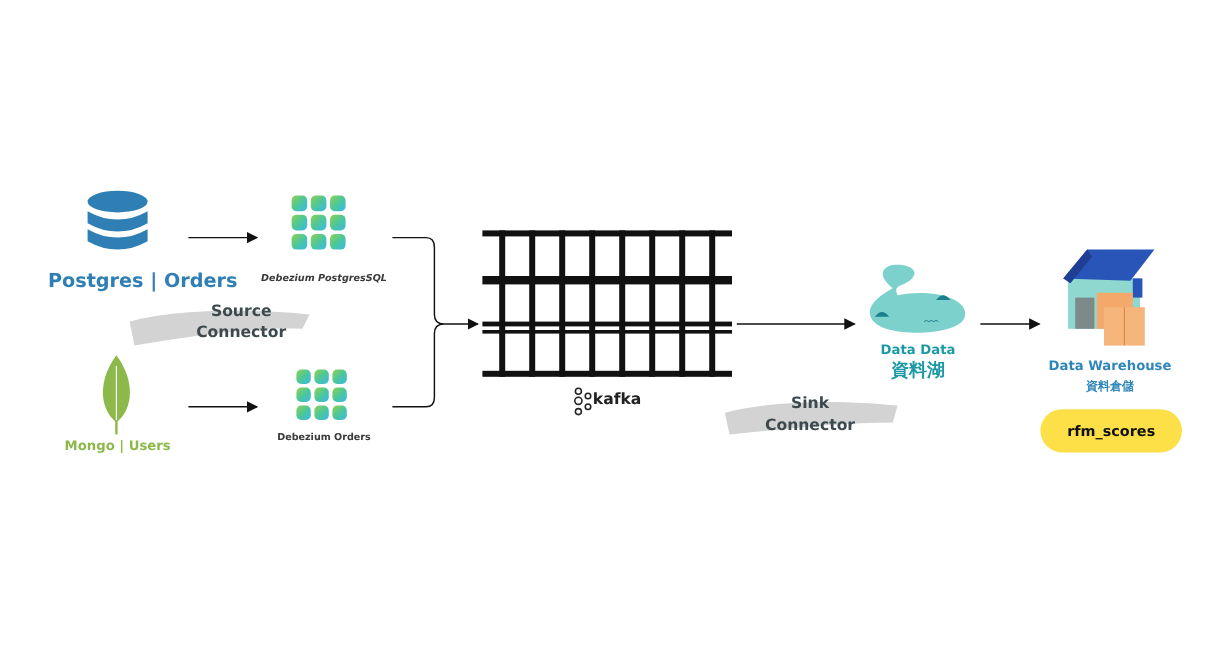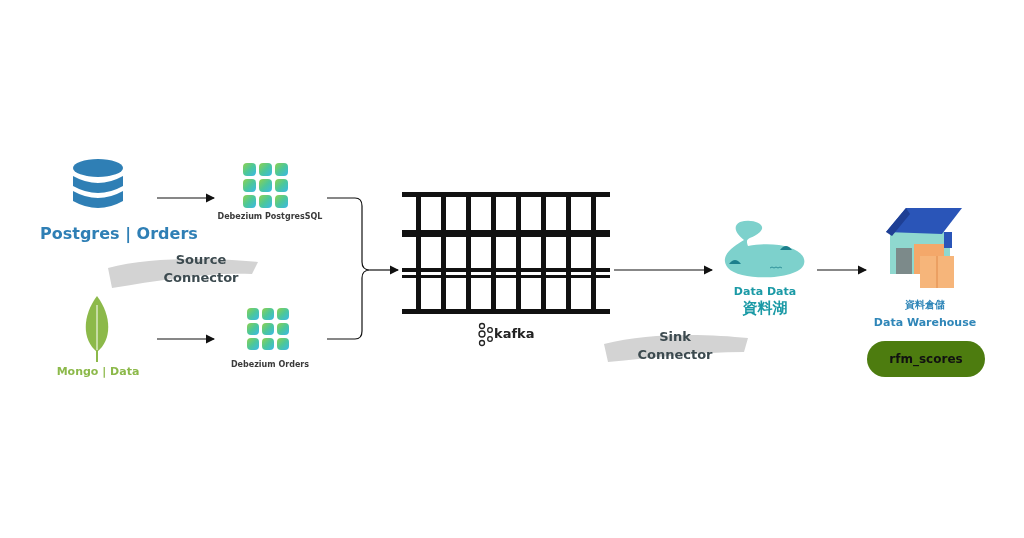--- a/index.html
+++ b/index.html
@@ -4,21 +4,21 @@
 <style>
   html, body { margin:0; padding:0; background:#ffffff; }
   body { width:1024px; height:538px; position:relative; overflow:hidden; font-family:"DejaVu Sans", sans-serif; }
   .lbl { position:absolute; font-weight:bold; text-align:center; white-space:nowrap; }
   .pg { color:#2f7fb5; font-size:16px; }
   .mg { color:#8cb94a; font-size:11px; }
   .dbz { color:#3a3a3a; font-size:8px; }
   .conn { color:#3c4a4f; font-size:13px; line-height:18px; }
   .lake { color:#1b9aa6; font-size:11px; line-height:16px; }
   .wh { color:#2f86b8; font-size:11px; line-height:18px; }
-  .pill { background:#4d7c0f; border-radius:22px; color:#111; font-size:12px; display:flex; align-items:center; justify-content:center; }
+  .pill { background:#fde047; border-radius:22px; color:#111; font-size:12px; display:flex; align-items:center; justify-content:center; }
   svg { position:absolute; left:0; top:0; }
 </style>
 </head>
 <body>
 
 <svg width="1024" height="538" viewBox="0 0 1024 538">
   <defs>
     <marker id="ah" markerWidth="8" markerHeight="8" refX="7" refY="4" orient="auto">
       <path d="M0,0 L8,4 L0,8 z" fill="#111"></path>
     </marker>
@@ -114,41 +114,41 @@
     <polygon points="886,232 906,208 962,208 942,234" fill="#2a55b8"></polygon>
     <polygon points="886,232 906,208 910,214 892,236" fill="#1e3f94"></polygon>
     <rect x="944" y="232" width="8" height="16" fill="#2a55b8"></rect>
     <rect x="914" y="244" width="30" height="30" fill="#f4a86a"></rect>
     <rect x="920" y="256" width="34" height="32" fill="#f6b57a"></rect>
     <line x1="937" y1="256" x2="937" y2="288" stroke="#e08a4a" stroke-width="1"></line>
   </g>
 </svg>
 
 <div class="lbl pg" style="left:40px; top:224px; width:116px;">Postgres | Orders</div>
-<div class="lbl mg" style="left:40px; top:365px; width:116px;">Mongo | Data</div>
-<div class="lbl dbz" style="left:205px; top:212px; width:130px;">Debezium PostgresSQL</div>
+<div class="lbl mg" style="left:40px; top:365px; width:116px;">Mongo | Users</div>
+<div class="lbl dbz" style="left:205px; top:227px; width:130px;font-style:italic;">Debezium PostgresSQL</div>
 <div class="lbl dbz" style="left:205px; top:360px; width:130px;">Debezium Orders</div>
 
 <div class="lbl conn" style="left:136px; top:251px; width:130px;">
   <div>Source</div>
   <div>Connector</div>
 </div>
 
 <div class="lbl" style="left:494px; top:326px; font-size:13px; font-weight:bold; color:#222;">kafka</div>
 
 <div class="lbl conn" style="left:615px; top:328px; width:120px;">
   <div>Sink</div>
   <div>Connector</div>
 </div>
 
 <div class="lbl lake" style="left:715px; top:284px; width:100px;">
   <div>Data Data</div>
   <div style="font-size:15px;">資料湖</div>
 </div>
 
 <div class="lbl wh" style="left:860px; top:296px; width:130px;">
+  <div>Data Warehouse</div>
   <div style="font-size:10px;">資料倉儲</div>
-  <div>Data Warehouse</div>
 </div>
 
 <div class="lbl pill" style="left:867px; top:341px; width:118px; height:36px;">
   <span>rfm_scores</span>
 </div>
 
 </body></html>

